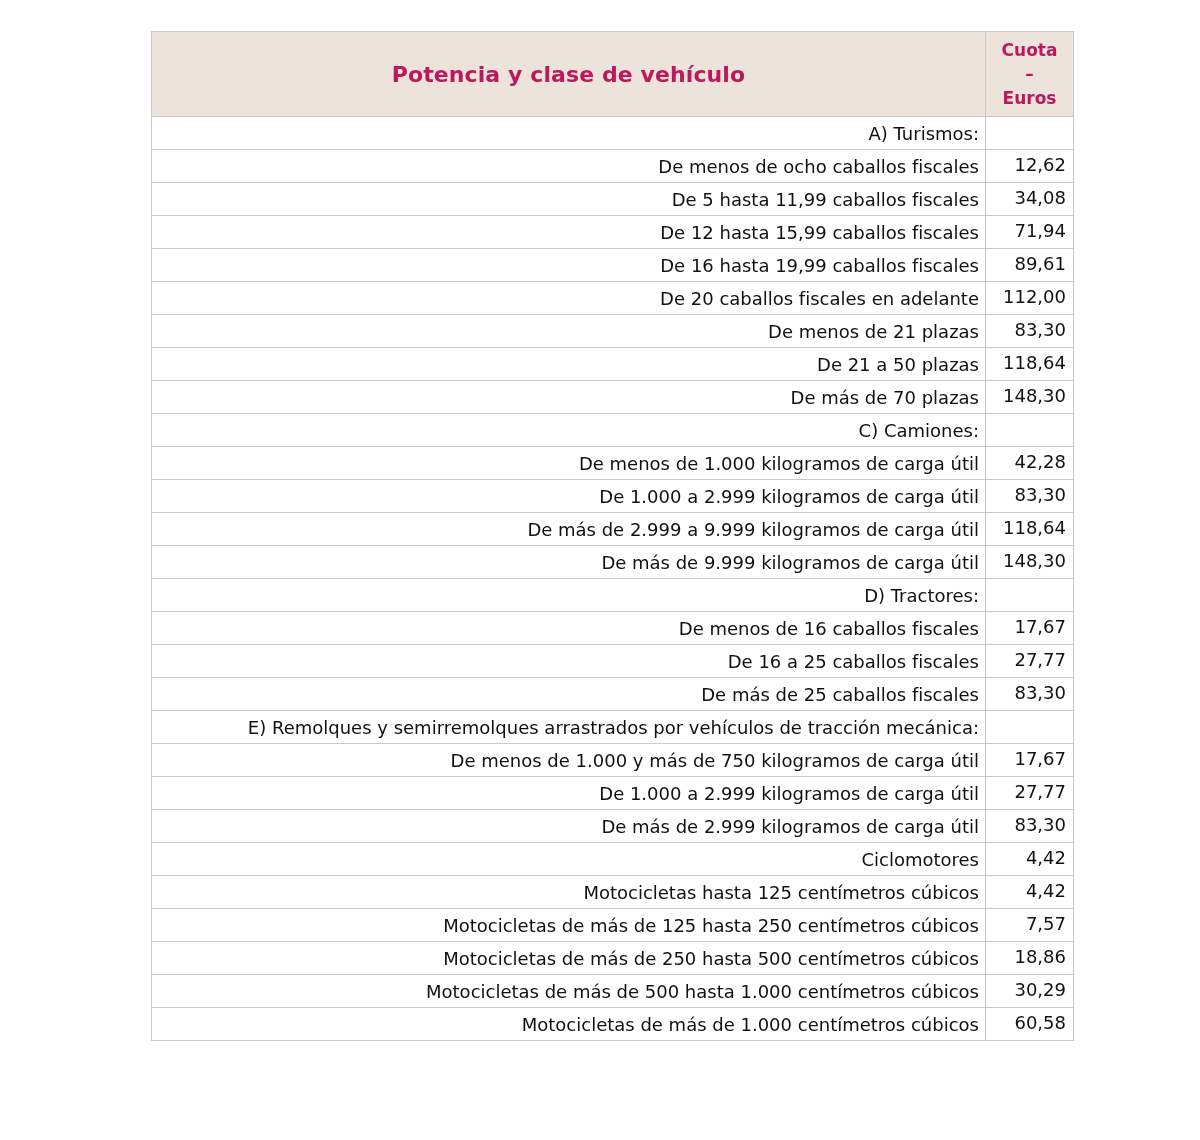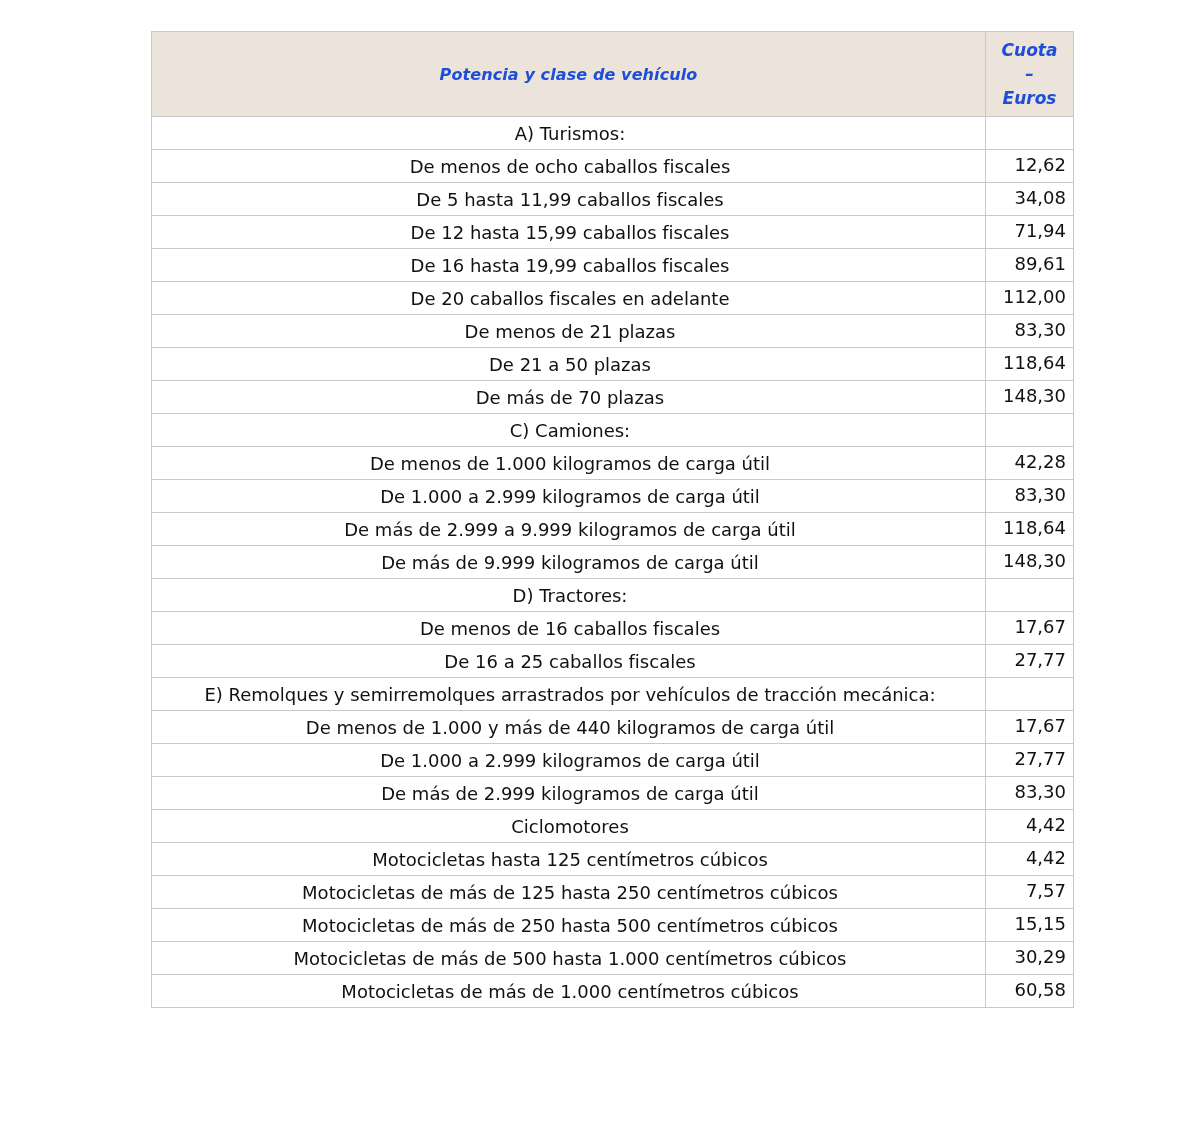--- a/index.html
+++ b/index.html
@@ -43,49 +43,48 @@
   table.tax-table td {
     border: 1px solid #c9c9c9;
     vertical-align: middle;
     box-sizing: border-box;
   }
 
   
   thead th {
     background: #ece3da;
     border-color: #bdb5ad;
-    color: #1d4ed8;
+    color: #be185d;
     font-weight: bold;
     padding: 0;
     height: 83px;
-    font-style: italic;
   }
 
   th.head-desc {
     text-align: center;
-    font-size: 16px;
+    font-size: 22px;
     letter-spacing: 0.1px;
   }
 
   th.head-cuota {
     text-align: center;
     font-size: 17px;
     padding: 6px 4px;
     line-height: 1.42;
   }
 
   th.head-cuota .cuota-line {
     display: block;
   }
 
   
   tbody tr { height: 33px; }
 
   td.desc {
-    text-align: center;
+    text-align: right;
     font-size: 18px;
     padding: 0 6px 0 9px;
     white-space: nowrap;
     overflow: hidden;
     line-height: 1.2;
   }
 
   td.cuota {
     text-align: right;
     font-size: 18px;
@@ -181,26 +180,30 @@
             <td class="cuota"></td>
           </tr>
           <tr class="item-row">
             <td class="desc">De menos de 16 caballos fiscales</td>
             <td class="cuota">17,67</td>
           </tr>
           <tr class="item-row">
             <td class="desc">De 16 a 25 caballos fiscales</td>
             <td class="cuota">27,77</td>
           </tr>
+          <tr class="item-row">
+            <td class="desc">De más de 25 caballos fiscales</td>
+            <td class="cuota">83,30</td>
+          </tr>
           <tr class="section-row">
             <td class="desc">E) Remolques y semirremolques arrastrados por vehículos de tracción mecánica:</td>
             <td class="cuota"></td>
           </tr>
           <tr class="item-row">
-            <td class="desc">De menos de 1.000 y más de 440 kilogramos de carga útil</td>
+            <td class="desc">De menos de 1.000 y más de 750 kilogramos de carga útil</td>
             <td class="cuota">17,67</td>
           </tr>
           <tr class="item-row">
             <td class="desc">De 1.000 a 2.999 kilogramos de carga útil</td>
             <td class="cuota">27,77</td>
           </tr>
           <tr class="item-row">
             <td class="desc">De más de 2.999 kilogramos de carga útil</td>
             <td class="cuota">83,30</td>
           </tr>
@@ -211,21 +214,21 @@
           <tr class="item-row">
             <td class="desc">Motocicletas hasta 125 centímetros cúbicos</td>
             <td class="cuota">4,42</td>
           </tr>
           <tr class="item-row">
             <td class="desc">Motocicletas de más de 125 hasta 250 centímetros cúbicos</td>
             <td class="cuota">7,57</td>
           </tr>
           <tr class="item-row">
             <td class="desc">Motocicletas de más de 250 hasta 500 centímetros cúbicos</td>
-            <td class="cuota">15,15</td>
+            <td class="cuota">18,86</td>
           </tr>
           <tr class="item-row">
             <td class="desc">Motocicletas de más de 500 hasta 1.000 centímetros cúbicos</td>
             <td class="cuota">30,29</td>
           </tr>
           <tr class="item-row">
             <td class="desc">Motocicletas de más de 1.000 centímetros cúbicos</td>
             <td class="cuota">60,58</td>
           </tr>
         </tbody>

